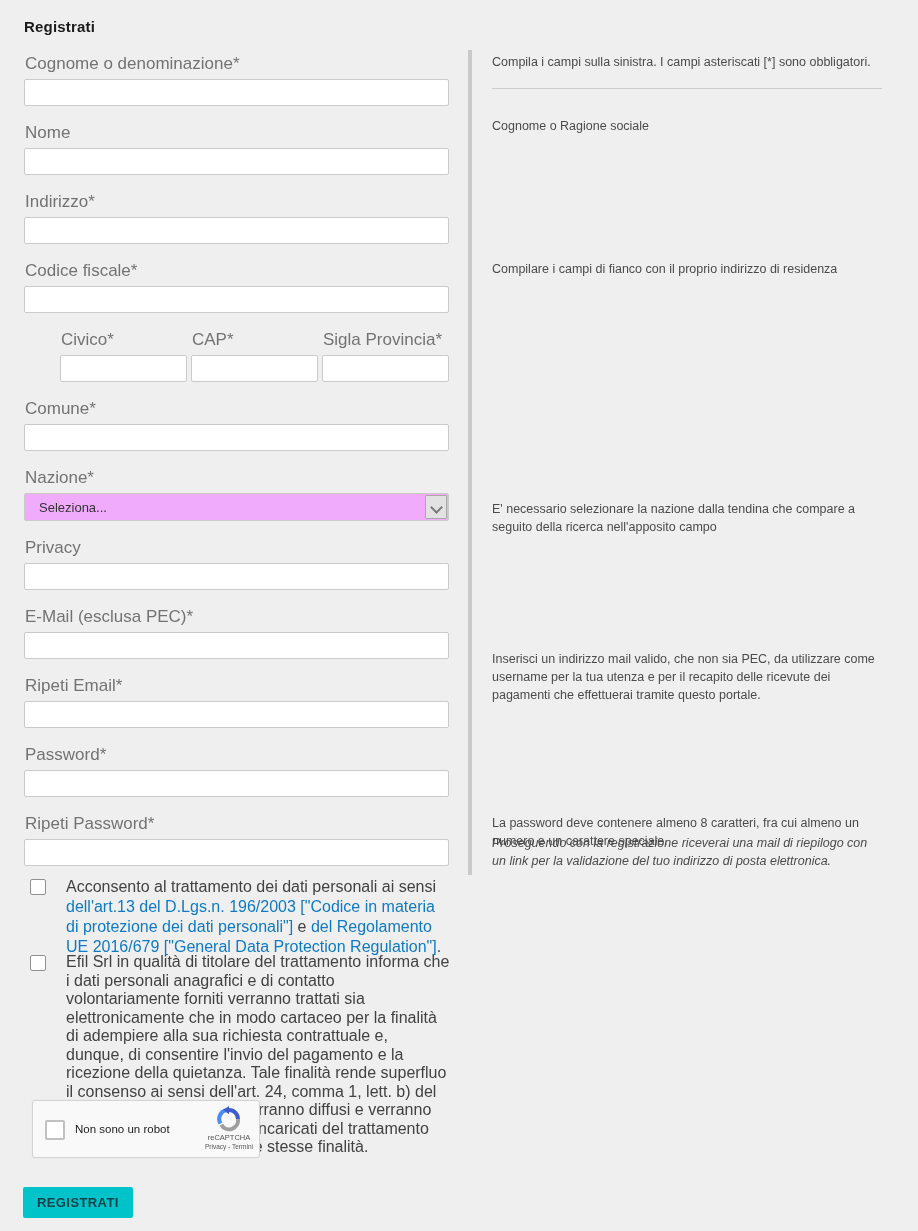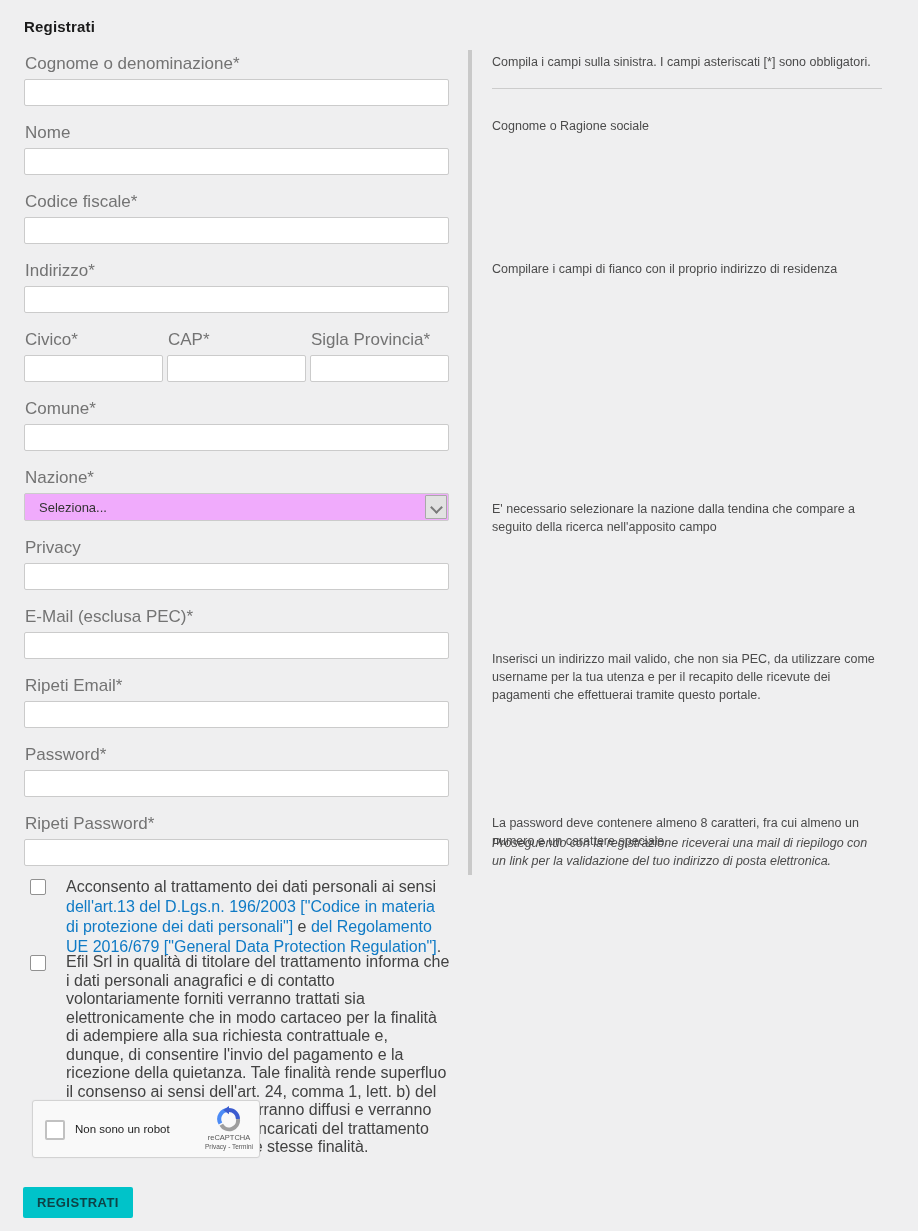--- a/index.html
+++ b/index.html
@@ -24,21 +24,21 @@
   .fgroup .flabel{
     display:block;font-size:17px;line-height:16px;color:#737373;
     margin:0 0 7px 1px;
   }
   .tinput{
     display:block;width:100%;height:27px;box-sizing:border-box;
     background:#fff;border:1px solid #cbcbcb;border-radius:2px;
     font-family:inherit;font-size:13px;padding:0 8px;color:#333;
     outline:none;
   }
-  .row3{display:flex;gap:4px;}
+  .row3{display:flex;gap:4px;margin-left:36px;}
   .row3 .col{flex:1;min-width:0;}
   
   .select{
     position:relative;width:100%;height:28px;box-sizing:border-box;
     background:#f0abfc;border:1px solid #cbcbcb;border-radius:2px;
     cursor:pointer;
   }
   .select .sel-value{
     position:absolute;left:14px;top:6px;font-size:13px;color:#333;
   }
@@ -121,26 +121,26 @@
     <label class="flabel">Cognome o denominazione*</label>
     <input class="tinput" type="text" style="">
   </div>
 
   <div class="fgroup">
     <label class="flabel">Nome</label>
     <input class="tinput" type="text" style="">
   </div>
 
   <div class="fgroup">
+    <label class="flabel">Indirizzo*</label>
+    <input class="tinput" type="text" style="">
+  </div>
+
+  <div class="fgroup">
     <label class="flabel">Codice fiscale*</label>
-    <input class="tinput" type="text" style="">
-  </div>
-
-  <div class="fgroup">
-    <label class="flabel">Indirizzo*</label>
     <input class="tinput" type="text" style="">
   </div>
 
   <div class="fgroup row3">
     <div class="col">
       <label class="flabel">Civico*</label>
       <input class="tinput" type="text" style="">
     </div>
     <div class="col">
       <label class="flabel">CAP*</label>

